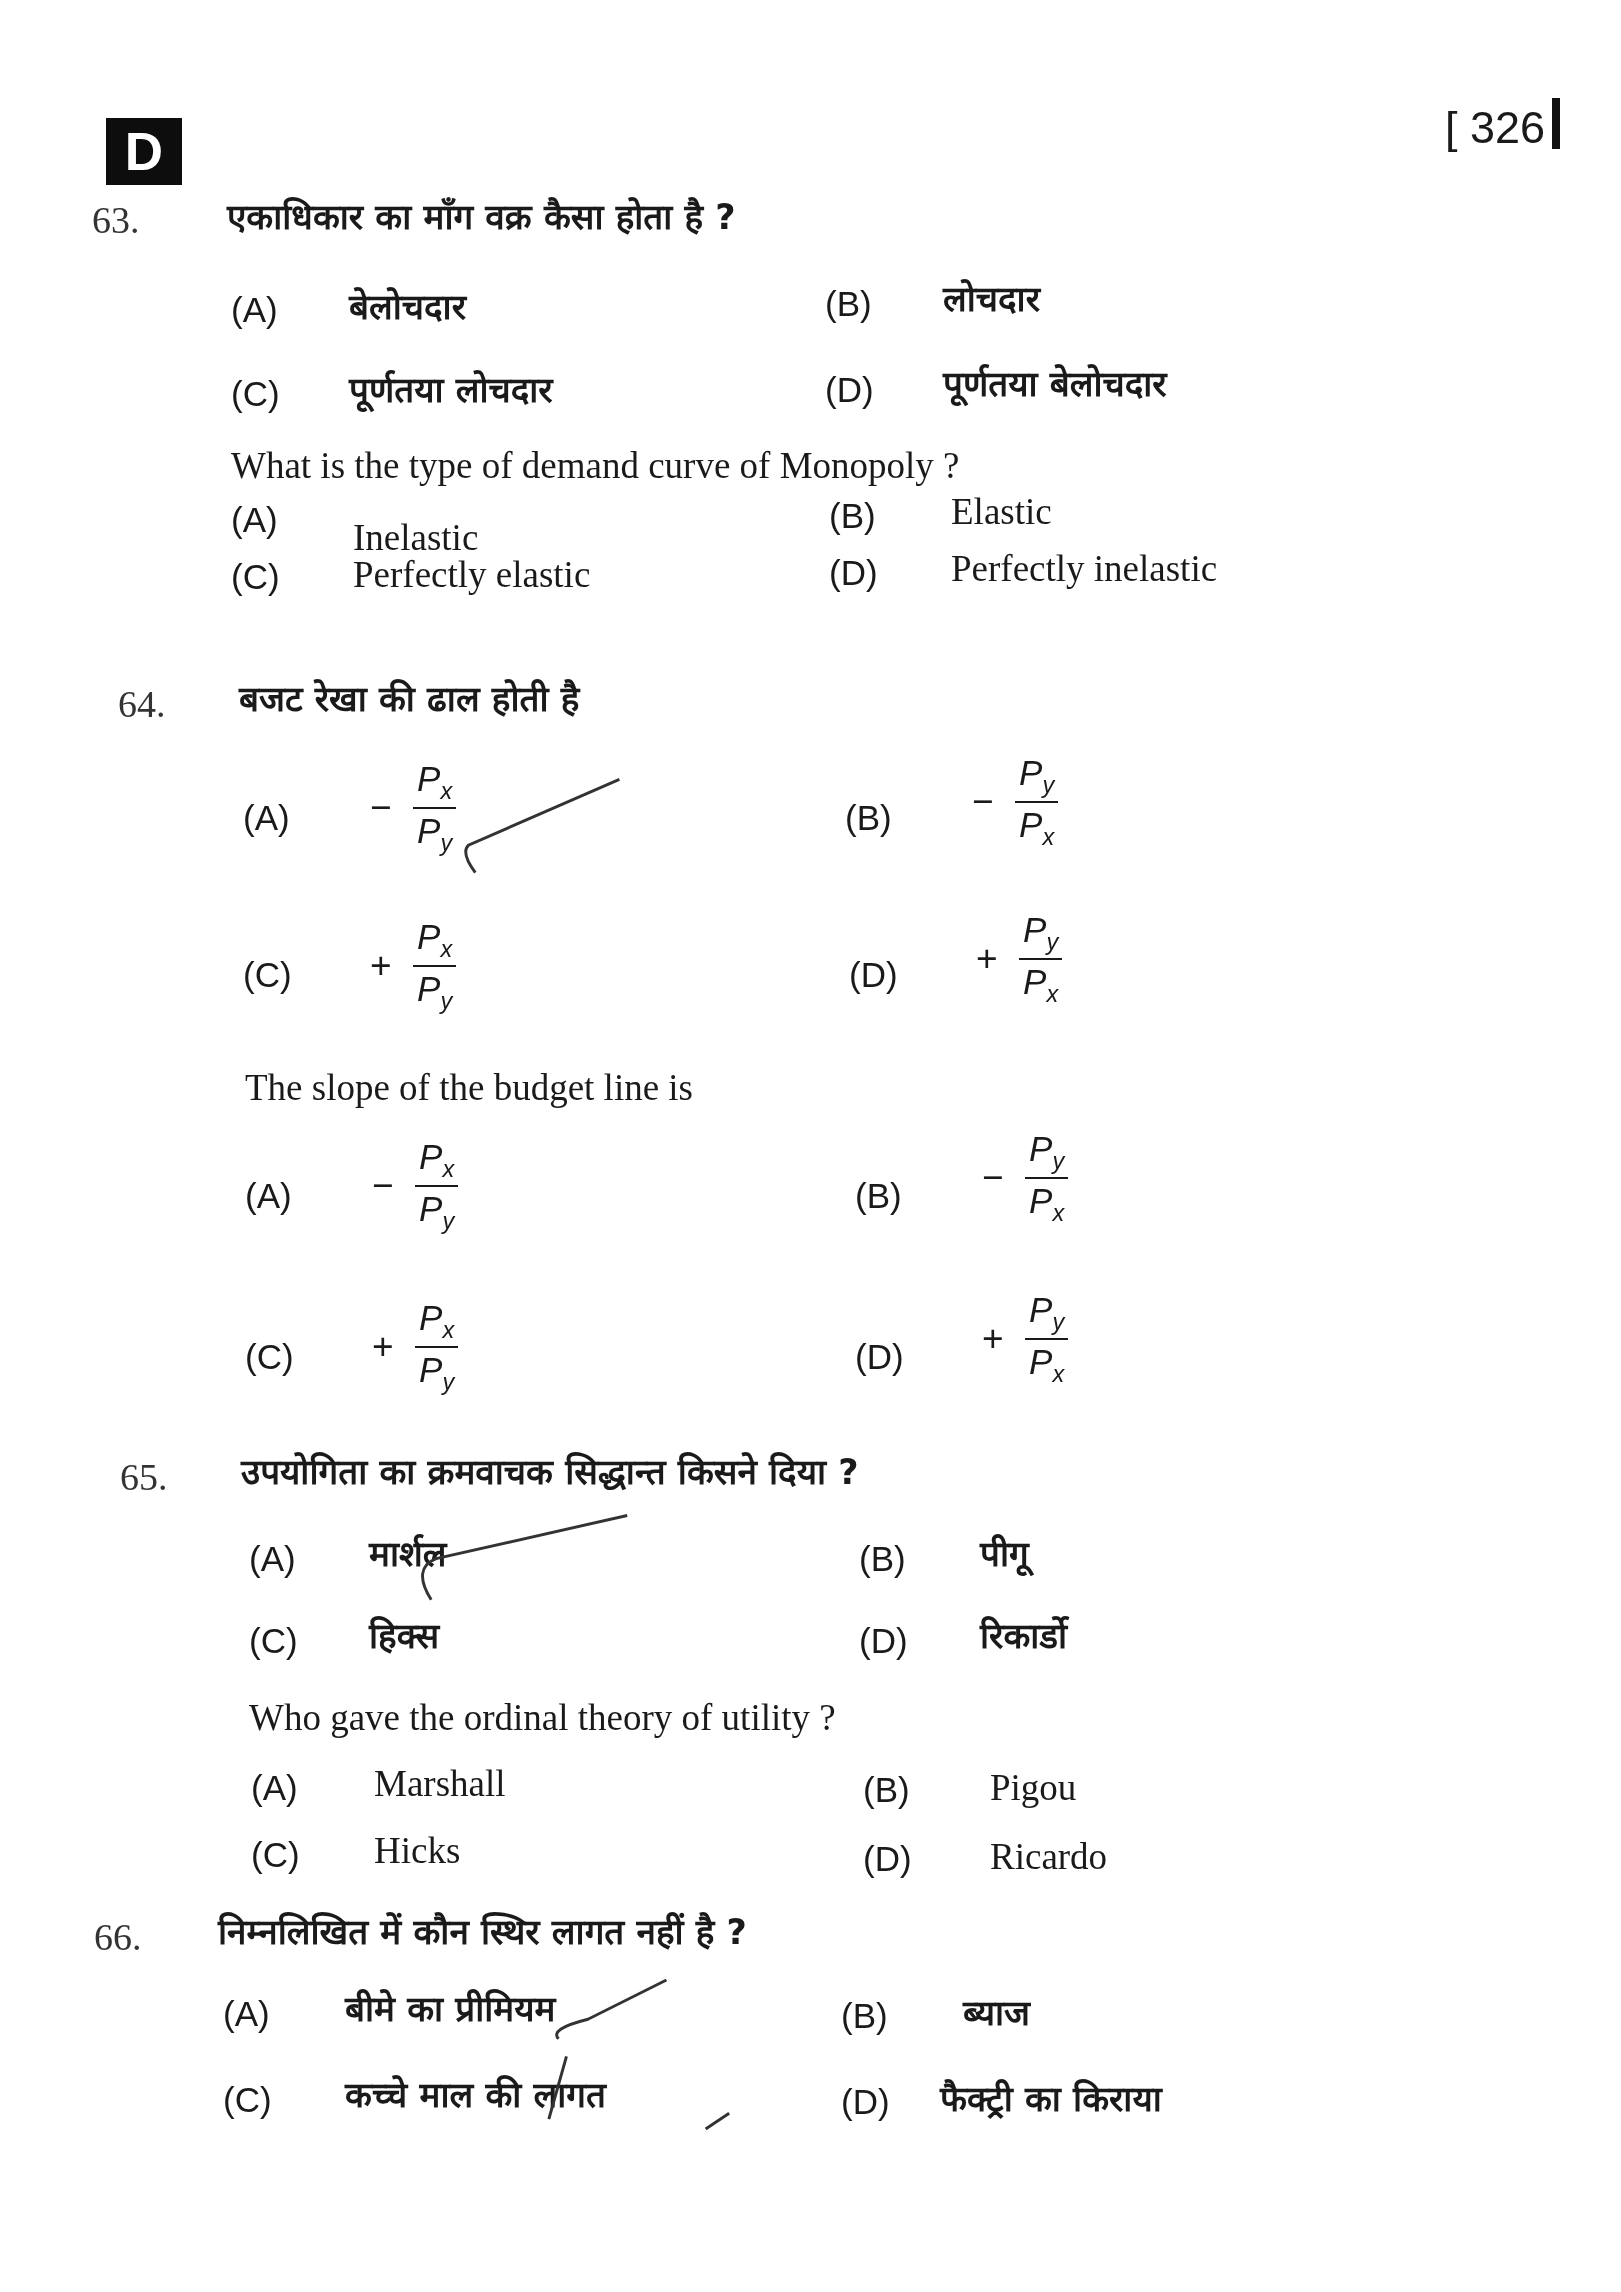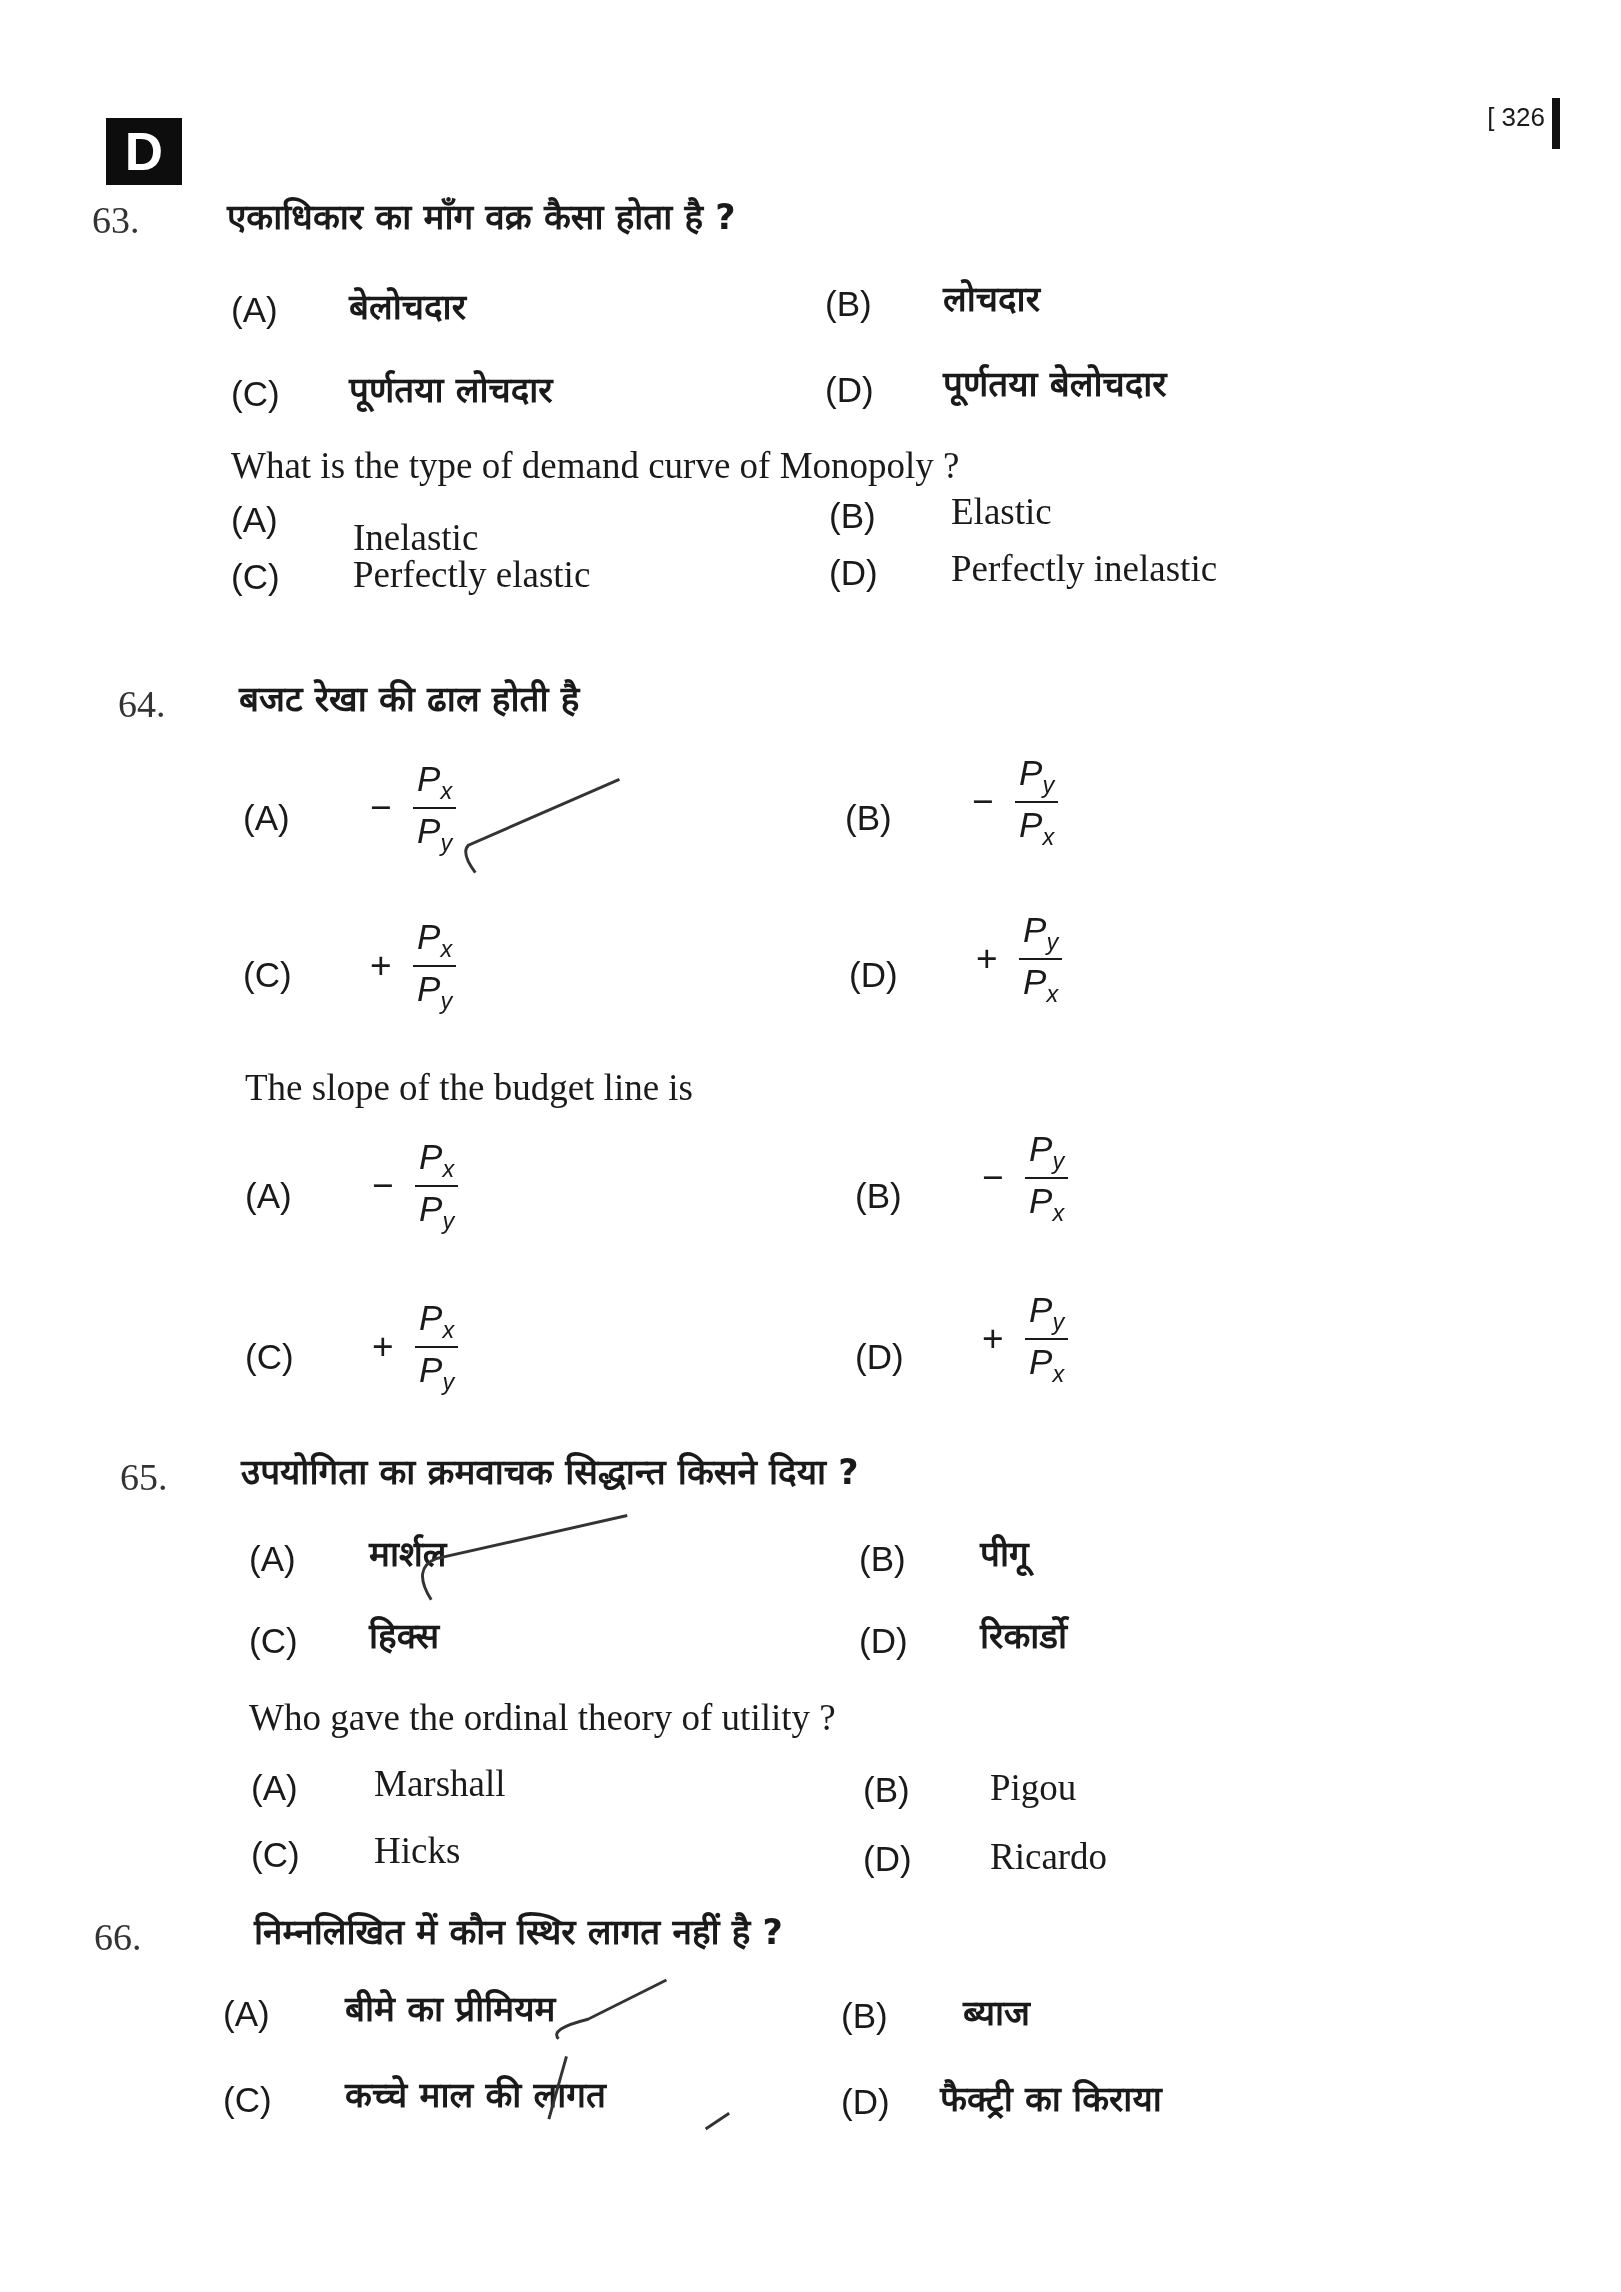--- a/index.html
+++ b/index.html
@@ -2,21 +2,21 @@
 <html><head>
 <meta charset="utf-8">
 <style>
   html, body { margin:0; padding:0; background:#ffffff; }
   body { width:1621px; height:2293px; position:relative; overflow:hidden; color:#1a1a1a;
          font-family:"Liberation Serif", "DejaVu Serif", serif; }
   .abs { position:absolute; }
   .badge { left:106px; top:118px; width:76px; height:67px; background:#0d0d0d; color:#fff;
            font-family:"Liberation Sans", sans-serif; font-weight:bold; font-size:53px;
            display:flex; align-items:center; justify-content:center; }
-  .pageno { right:76px; top:102px; font-family:"Liberation Sans", sans-serif; font-size:26px; }
+  .pageno { right:76px; top:102px; font-family:"Liberation Sans", sans-serif; font-size:45px; }
   .qnum { font-size:38px; color:#333; }
   .qtext { font-size:37px; }
   .hindi { font-family:"DejaVu Sans", sans-serif; font-weight:bold; font-size:35px; }
   .label { font-size:35px; font-family:"Liberation Sans", sans-serif; }
   .opt { font-size:37px; }
   .frac { display:inline-flex; flex-direction:column; align-items:center; vertical-align:middle;
           font-family:"Liberation Sans", sans-serif; font-style:italic; font-size:35px; line-height:1; }
   .frac .num { padding-bottom:3.9px; border-bottom:2.9px solid #1a1a1a; padding-left:3.9px; padding-right:3.9px; }
   .frac .den { padding-top:3.9px; }
   .frac sub { font-size:23.5px; }
@@ -138,21 +138,21 @@
 <div class="abs label" style="left:251px;top:1768px;">(A)</div>
 <div class="abs opt" style="left:374px;top:1762px;">Marshall</div>
 <div class="abs label" style="left:863px;top:1770px;">(B)</div>
 <div class="abs opt" style="left:990px;top:1766px;">Pigou</div>
 <div class="abs label" style="left:251px;top:1835px;">(C)</div>
 <div class="abs opt" style="left:374px;top:1829px;">Hicks</div>
 <div class="abs label" style="left:863px;top:1839px;">(D)</div>
 <div class="abs opt" style="left:990px;top:1835px;">Ricardo</div>
 
 <div class="abs qnum" style="left:94px;top:1915px;">66.</div>
-<div class="abs hindi" style="left:218px;top:1907px;margin-left:36px;">निम्नलिखित में कौन स्थिर लागत नहीं है ?</div>
+<div class="abs hindi" style="left:218px;top:1907px;">निम्नलिखित में कौन स्थिर लागत नहीं है ?</div>
 <div class="abs label" style="left:223px;top:1994px;">(A)</div>
 <div class="abs hindi" style="left:345px;top:1984px;text-align:center;">बीमे का प्रीमियम</div>
 <div class="abs label" style="left:841px;top:1996px;">(B)</div>
 <div class="abs hindi" style="left:963px;top:1988px;">ब्याज</div>
 <div class="abs label" style="left:223px;top:2080px;">(C)</div>
 <div class="abs hindi" style="left:345px;top:2070px;">कच्चे माल की लागत</div>
 <div class="abs label" style="left:841px;top:2082px;">(D)</div>
 <div class="abs hindi" style="left:933px;top:2074px;margin-left:7px;">फैक्ट्री का किराया</div>
 
 <svg class="abs" style="left:0;top:0;" width="1621" height="2293" viewBox="0 0 1654 2339">

